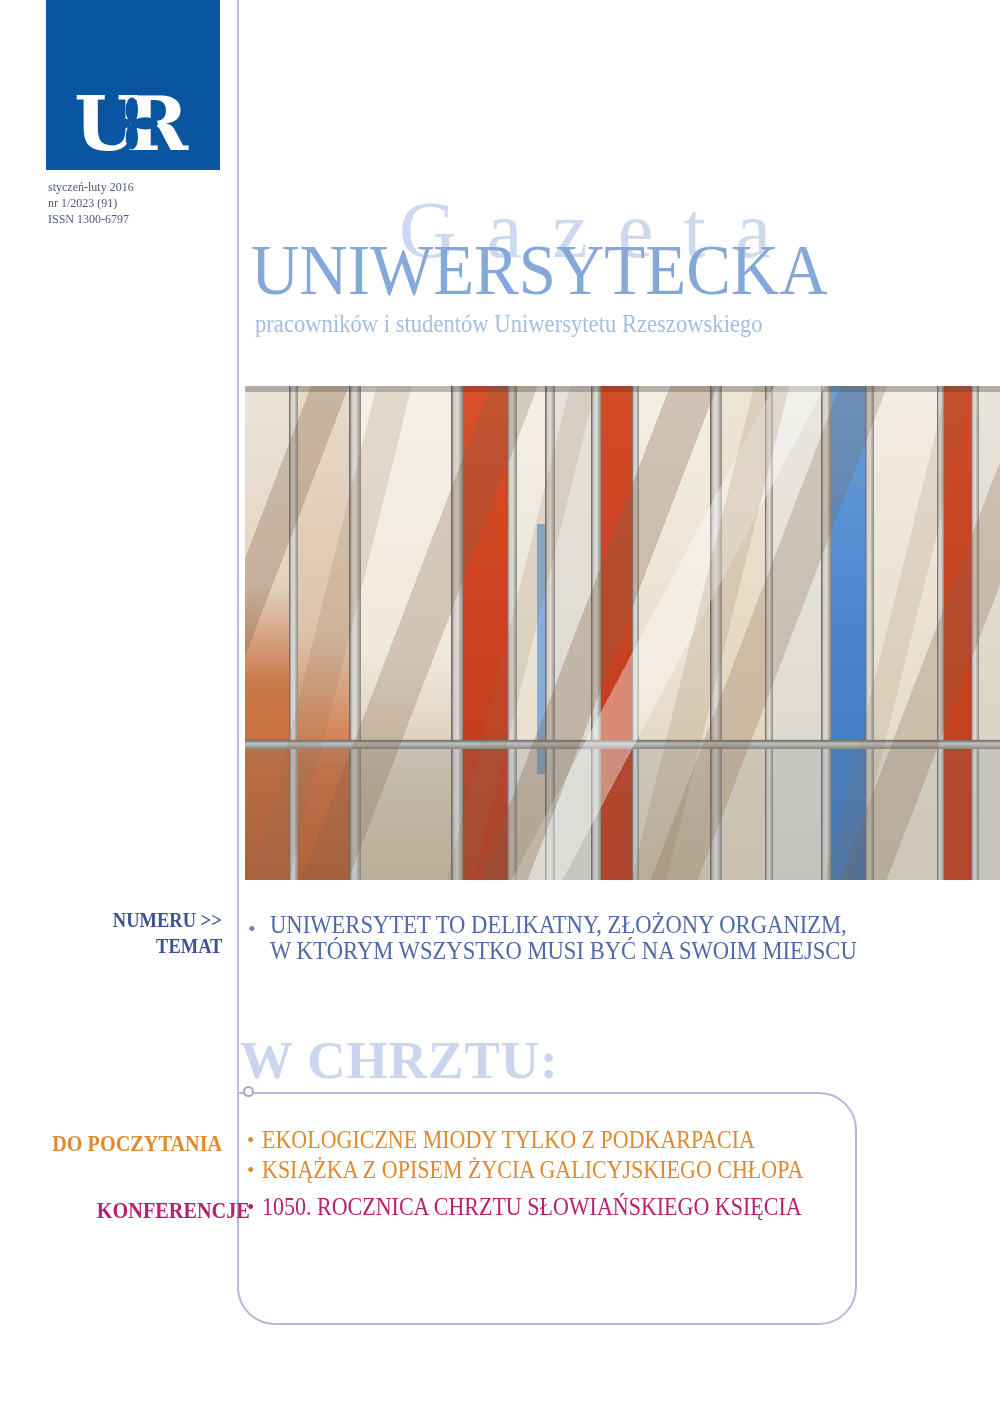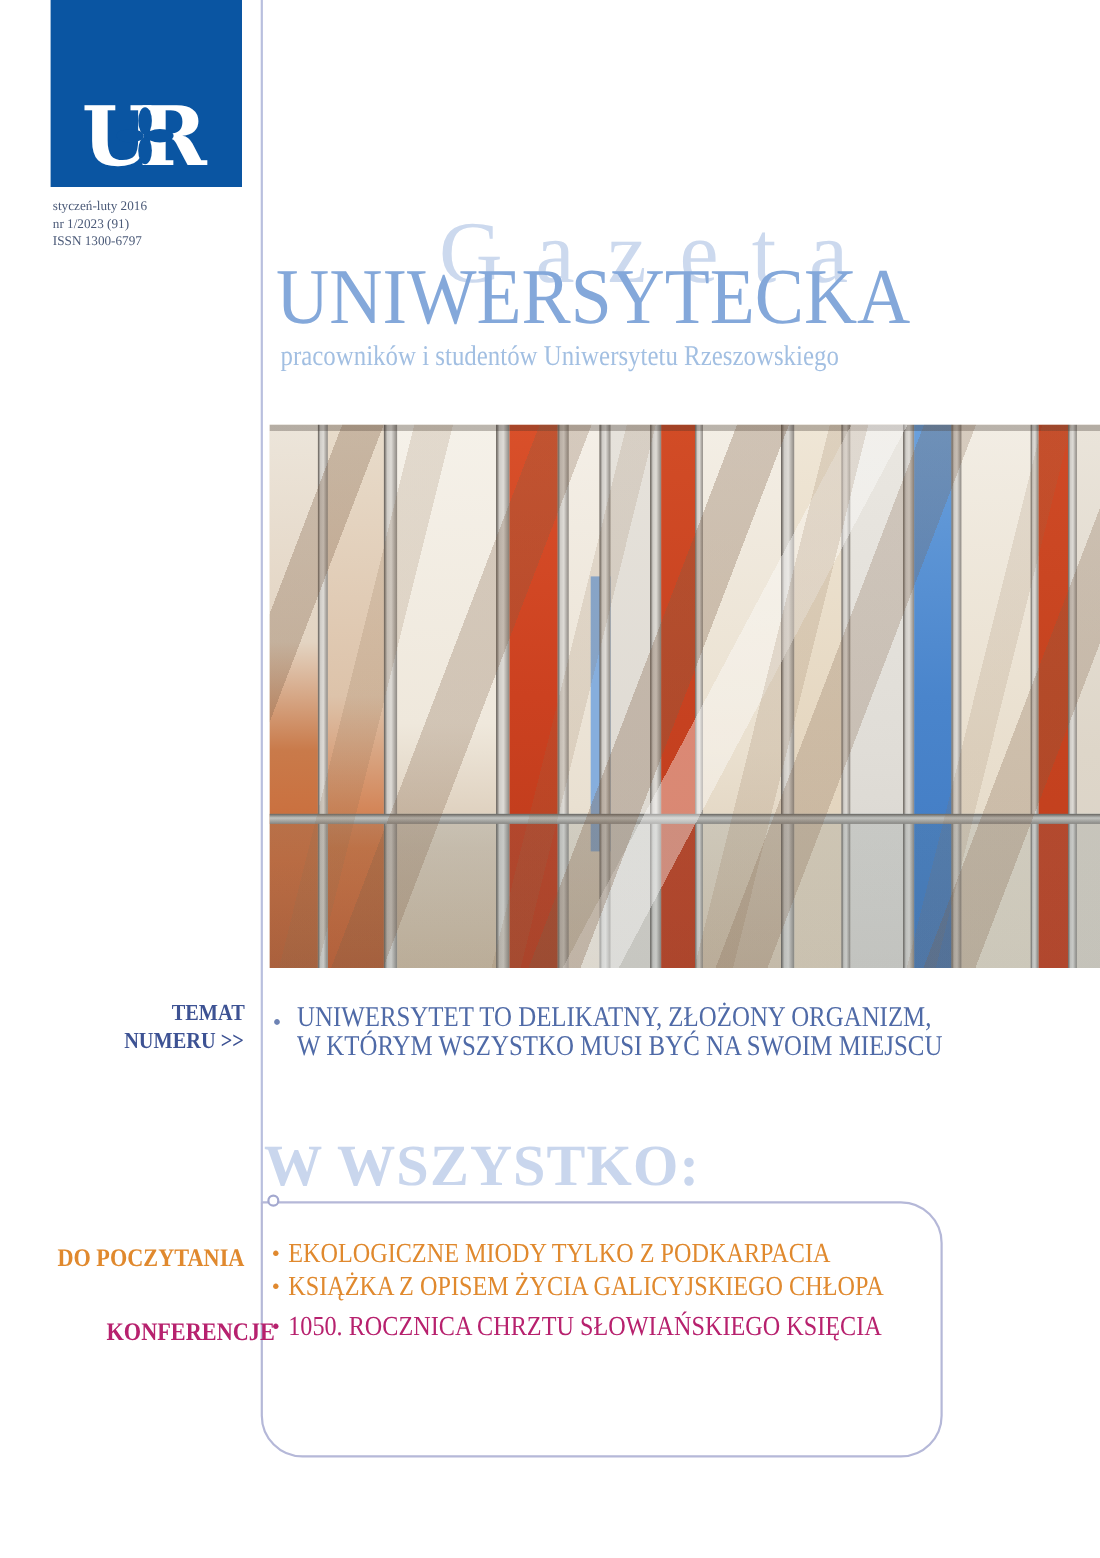--- a/index.html
+++ b/index.html
@@ -121,33 +121,33 @@
     <div class="mul" style="left:520px;width:8px;"></div>
     <div class="mul" style="left:576px;width:10px;"></div>
     <div class="mul" style="left:620px;width:9px;"></div>
     <div class="mul" style="left:692px;width:7px;"></div>
     <div class="mul" style="left:726px;width:8px;"></div>
 
     <div class="hmul"></div>
   </div>
 
   <div class="feature-label">
+    <div><span class="cond-r">NUMERU &gt;&gt;</span></div>
     <div><span class="cond-r">TEMAT</span></div>
-    <div><span class="cond-r">NUMERU &gt;&gt;</span></div>
   </div>
 
   <div class="feature-headline">
     <span class="blt">•</span>
     <div class="lines">
       <div><span class="cond">UNIWERSYTET TO DELIKATNY, ZŁOŻONY ORGANIZM,</span></div>
       <div><span class="cond">W KTÓRYM WSZYSTKO MUSI BYĆ NA SWOIM MIEJSCU</span></div>
     </div>
   </div>
 
-  <div class="contents-heading">W WSZYSTKO:</div>
+  <div class="contents-heading">W CHRZTU:</div>
 
   <div class="toc-box"></div>
   <div class="node-circle"></div>
 
   <div class="sec-label lab-1">
     <span class="cond-r">DO POCZYTANIA</span>
   </div>
   <div class="sec-label lab-2">
     <span class="cond-r">KONFERENCJE</span>
   </div>

